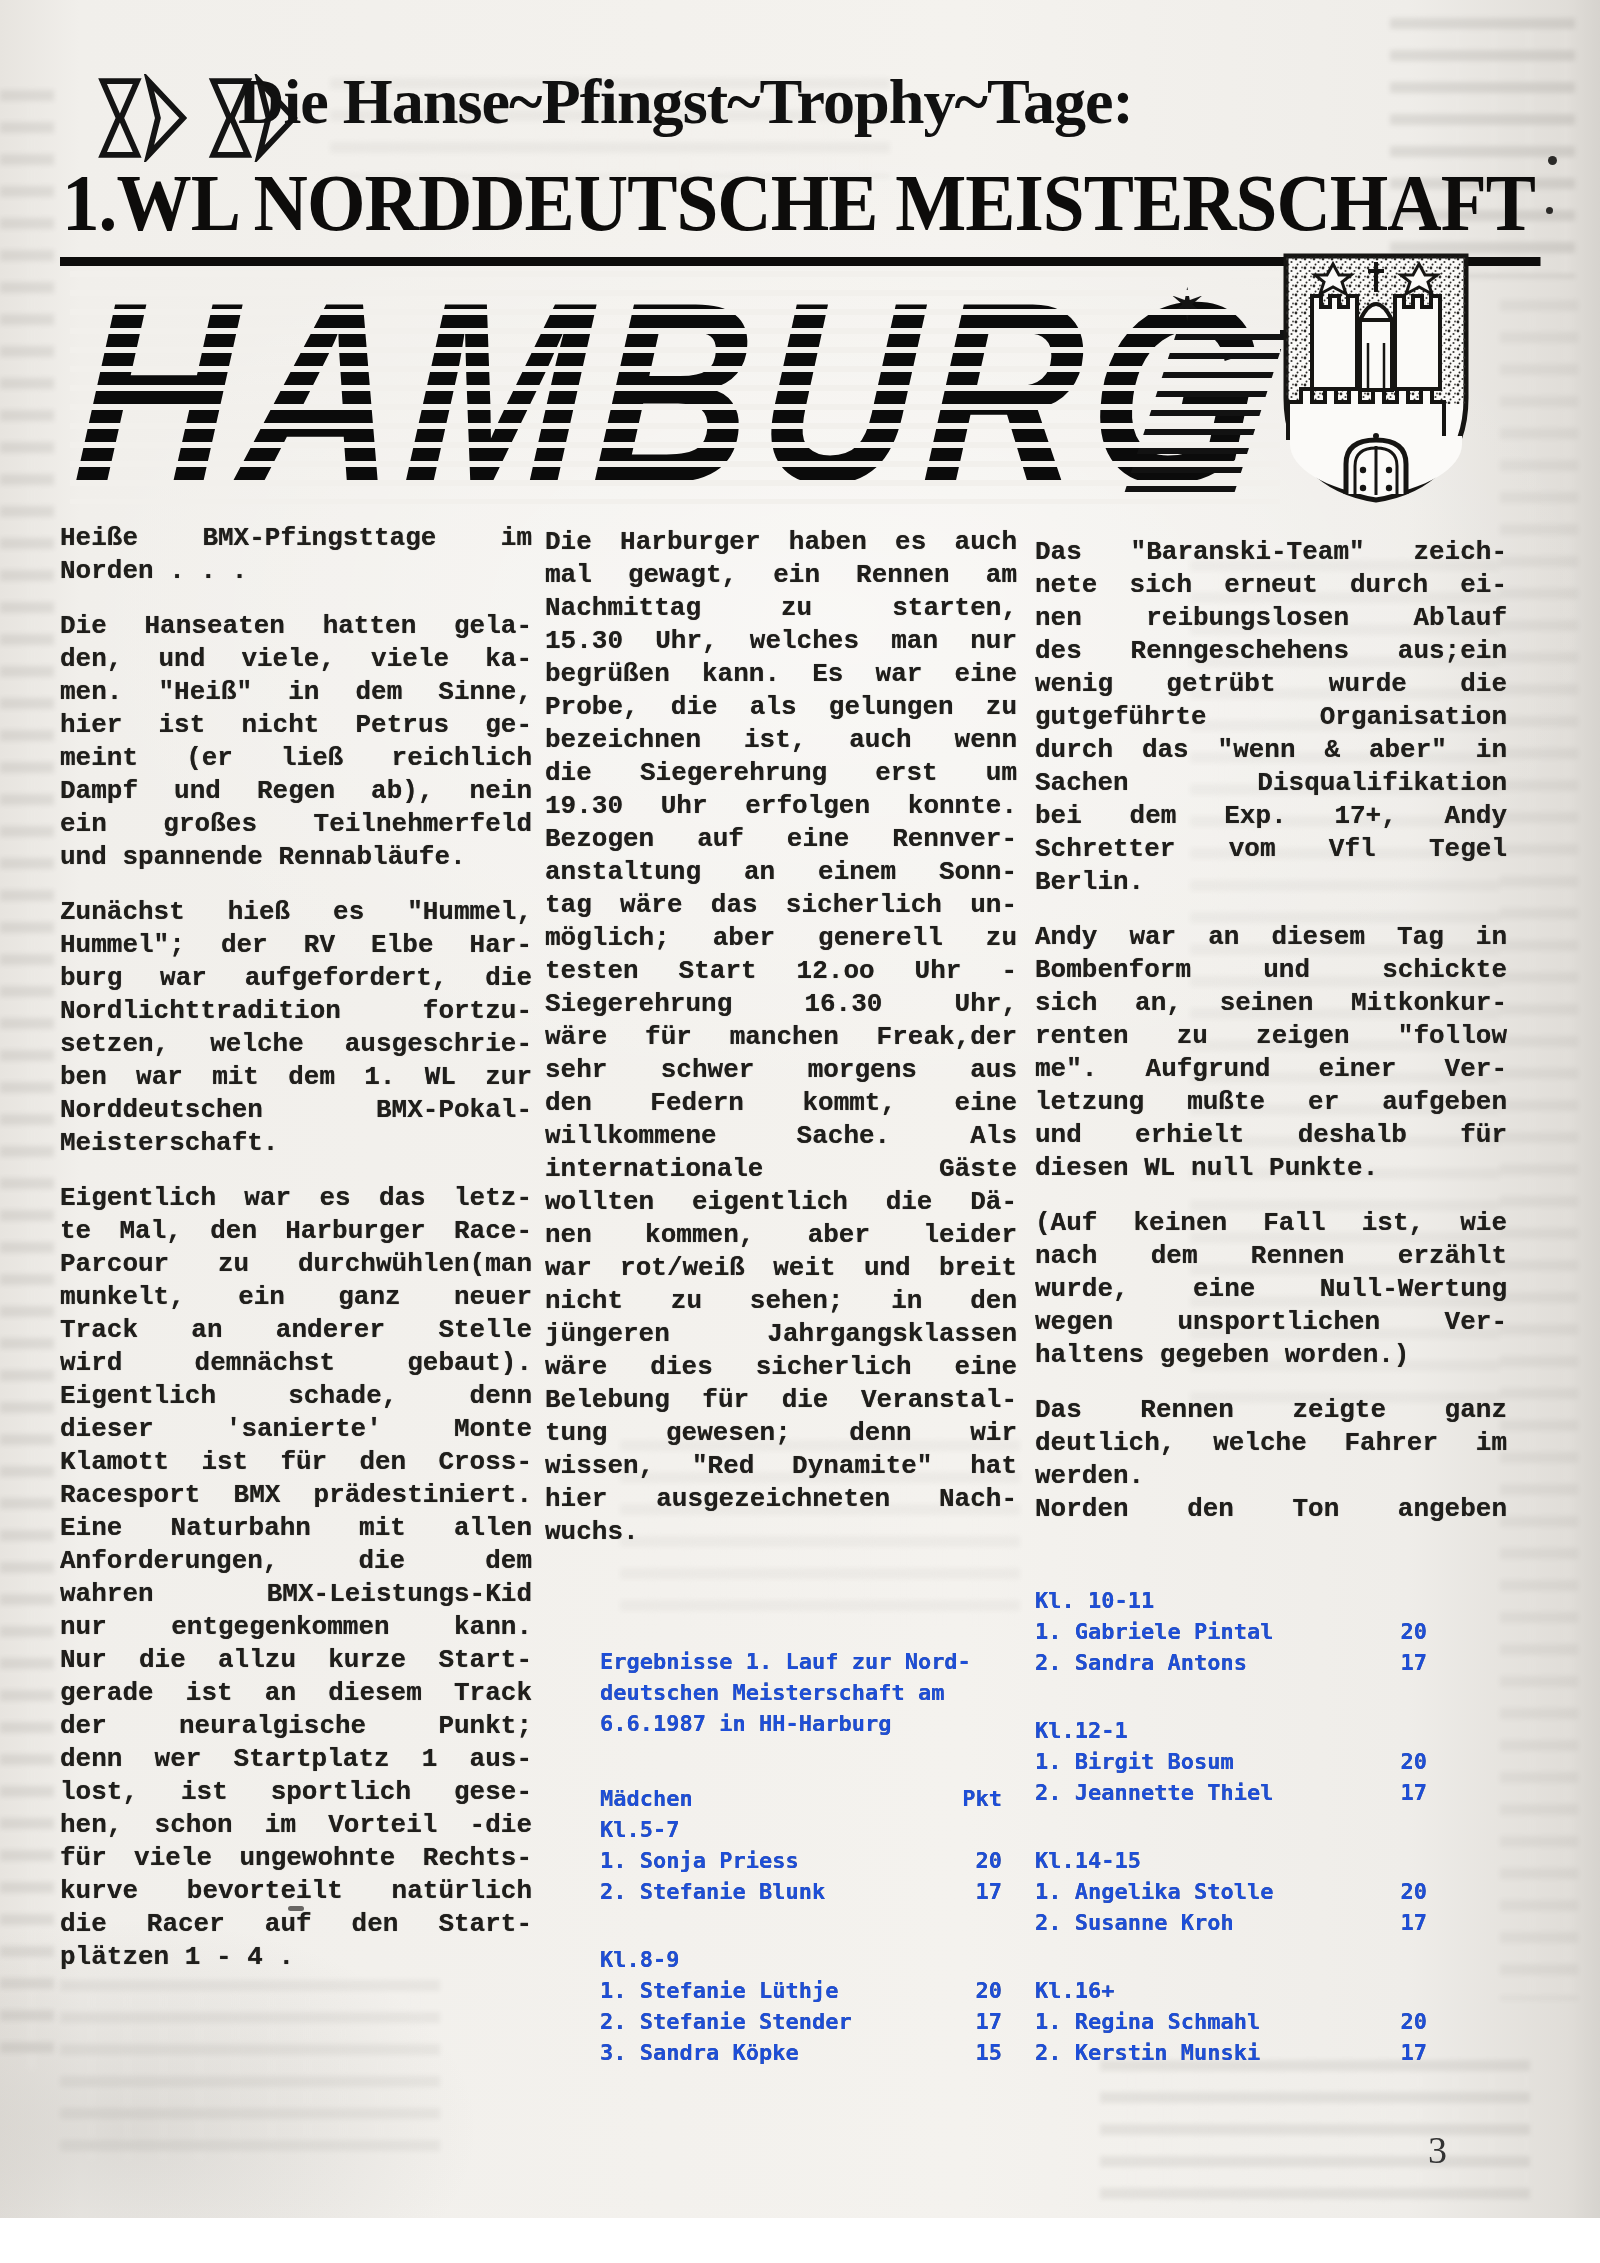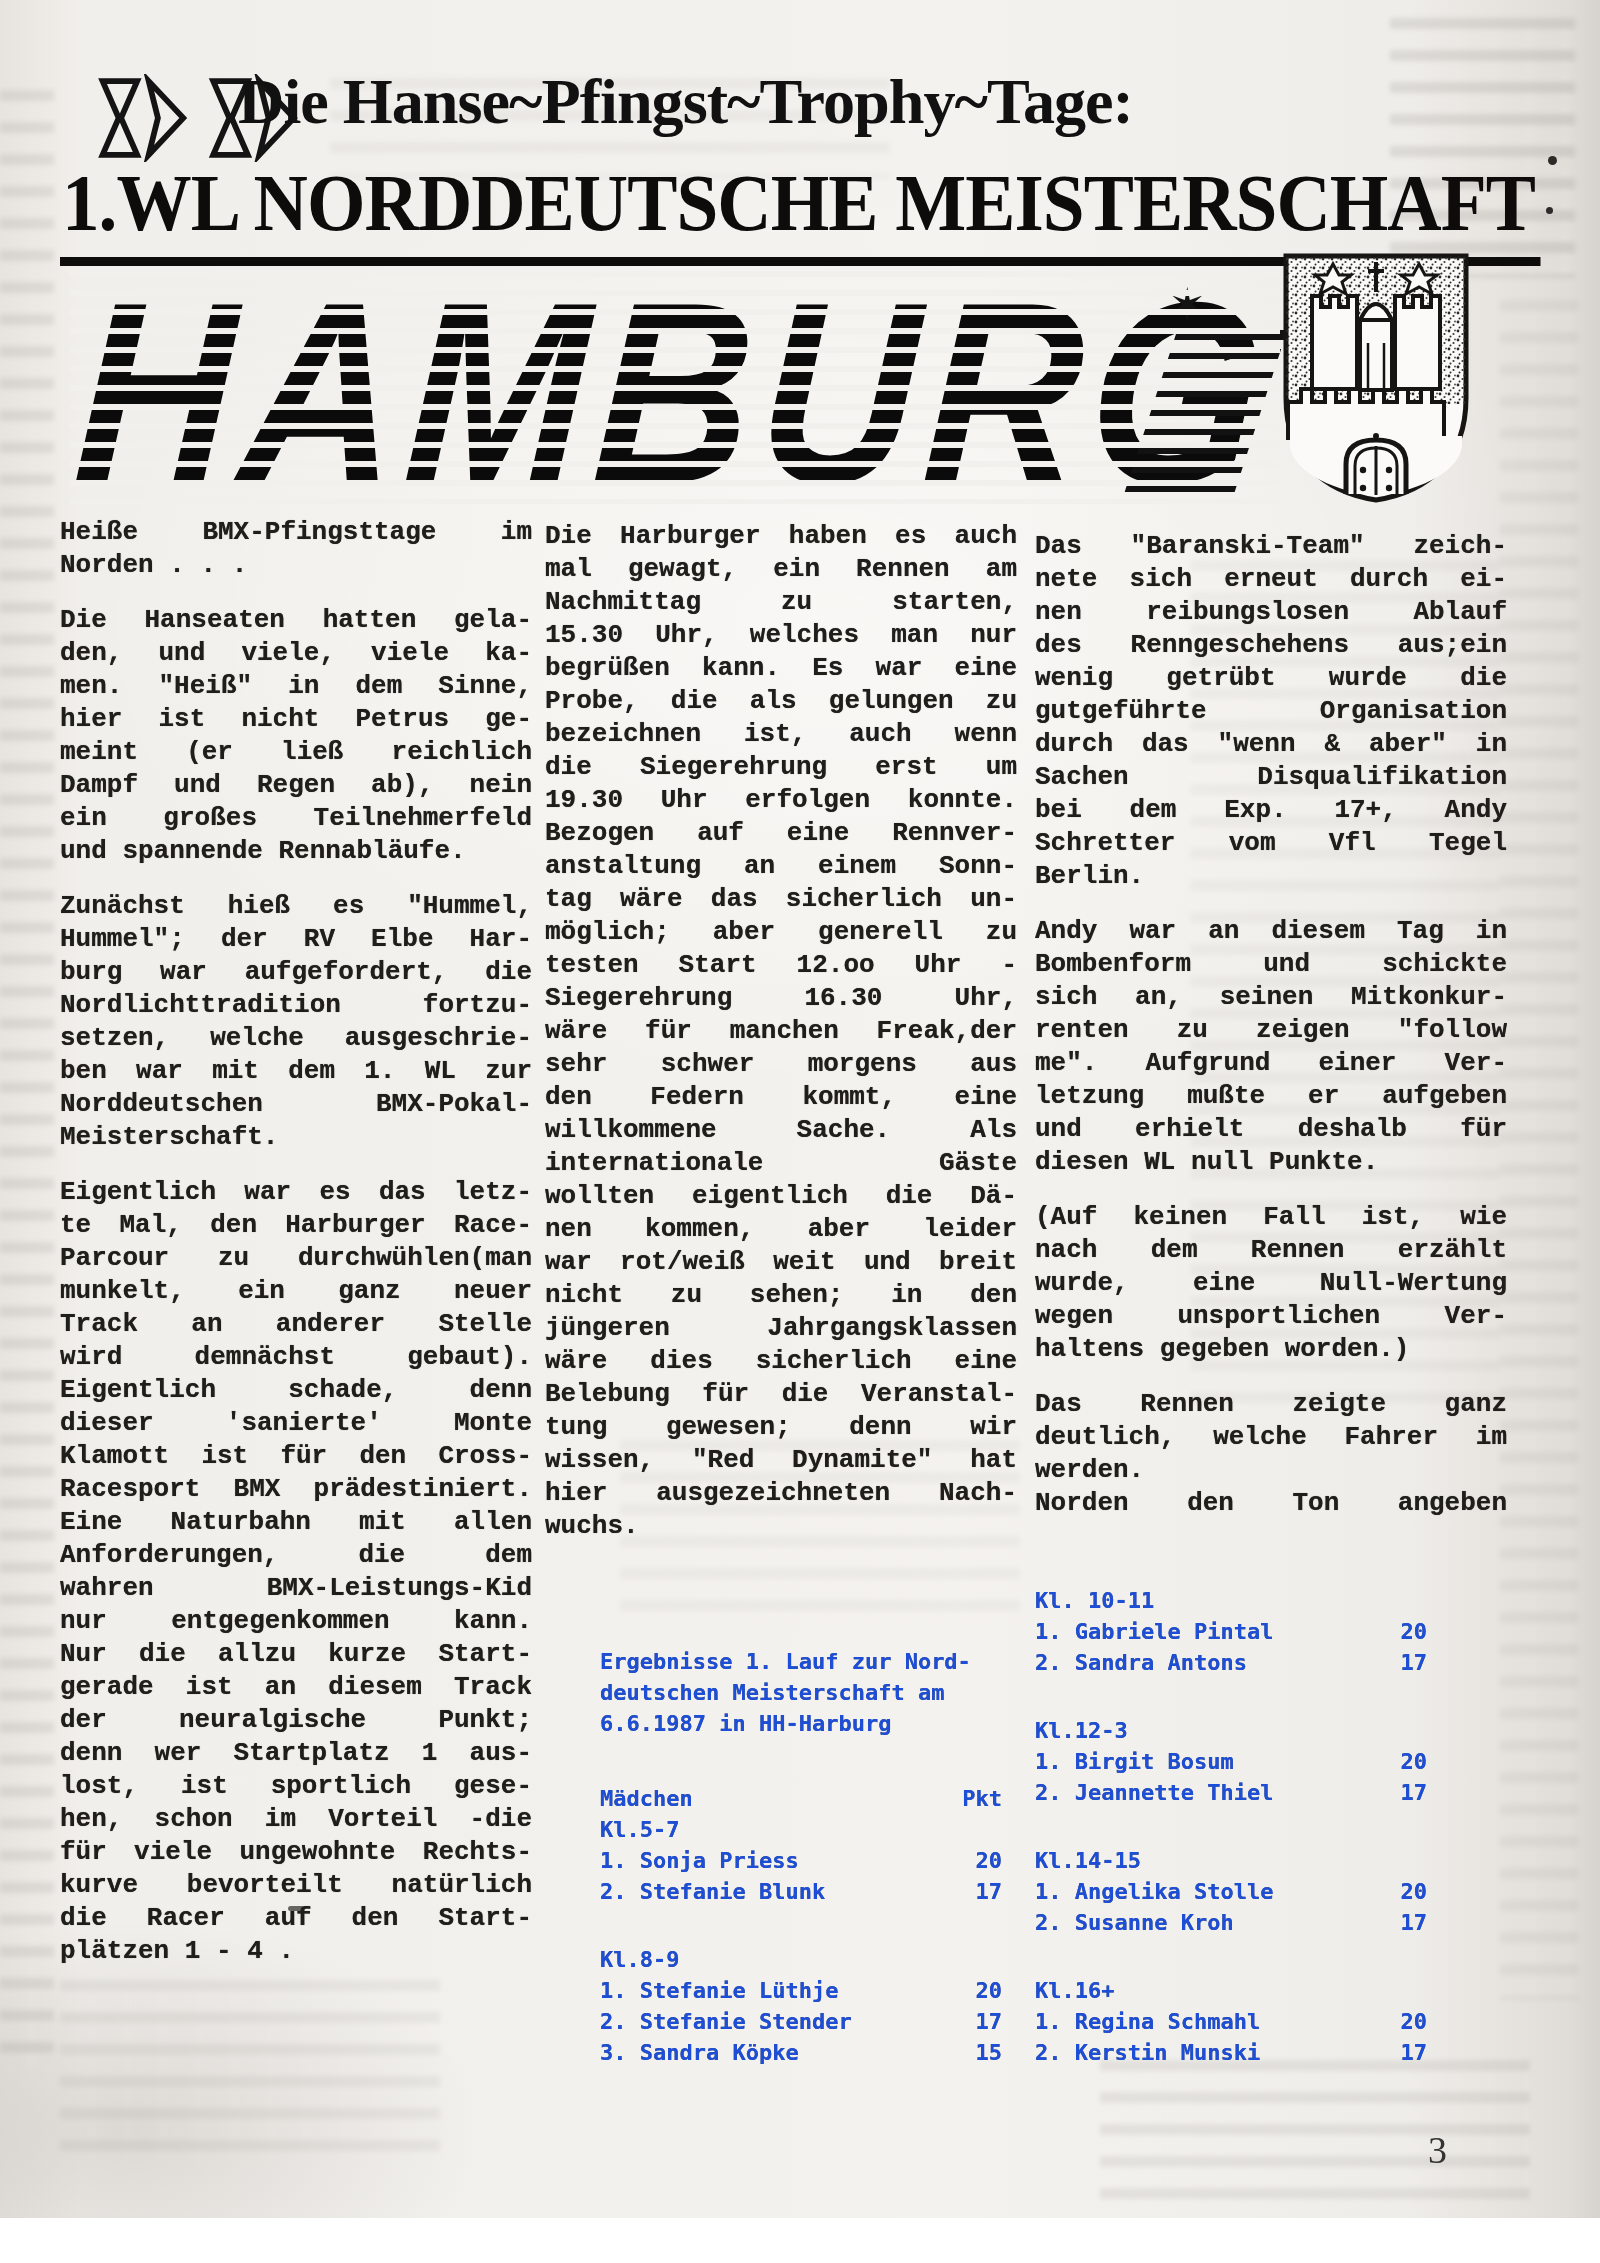--- a/index.html
+++ b/index.html
@@ -46,21 +46,21 @@
   #crest{position:absolute;left:1276px;top:248px;z-index:3;}
 
   
   .col{position:absolute;width:472px;
     font-family:"Liberation Mono",monospace;font-weight:bold;
     font-size:26px;line-height:33px;color:#1f1e1b;
     text-shadow:0 0 0.7px rgba(25,24,22,0.75);}
   #col1{left:60px;top:508px;}
   #col2{left:545px;top:512px;}
   #col3{left:1035px;top:522px;}
-  .paragraph{margin:8px 0 22px 0;}
+  .paragraph{margin:14px 0 22px 0;}
   .line{height:33px;overflow:hidden;text-align:justify;}
   .line.j::after{content:"";display:inline-block;width:100%;height:0;}
   .line.nj{text-align:left;}
 
   
   .results{position:absolute;
     font-family:"DejaVu Sans Mono",monospace;font-weight:bold;
     font-size:22px;line-height:31px;color:#1d4ed8;
     text-shadow:0 0 0.6px rgba(30,29,26,0.7);}
   #results-col2{left:600px;top:1646px;width:402px;}
@@ -327,21 +327,21 @@
           <div class="rrow">
             <span class="rname">1. Gabriele Pintal</span>
             <span class="rpts">20</span>
           </div>
           <div class="rrow">
             <span class="rname">2. Sandra Antons</span>
             <span class="rpts">17</span>
           </div>
         </div>
         <div class="rgroup">
-          <div class="rclass">Kl.12-3</div>
+          <div class="rclass">Kl.12-1</div>
           <div class="rrow">
             <span class="rname">1. Birgit Bosum</span>
             <span class="rpts">20</span>
           </div>
           <div class="rrow">
             <span class="rname">2. Jeannette Thiel</span>
             <span class="rpts">17</span>
           </div>
         </div>
         <div class="rgroup">

